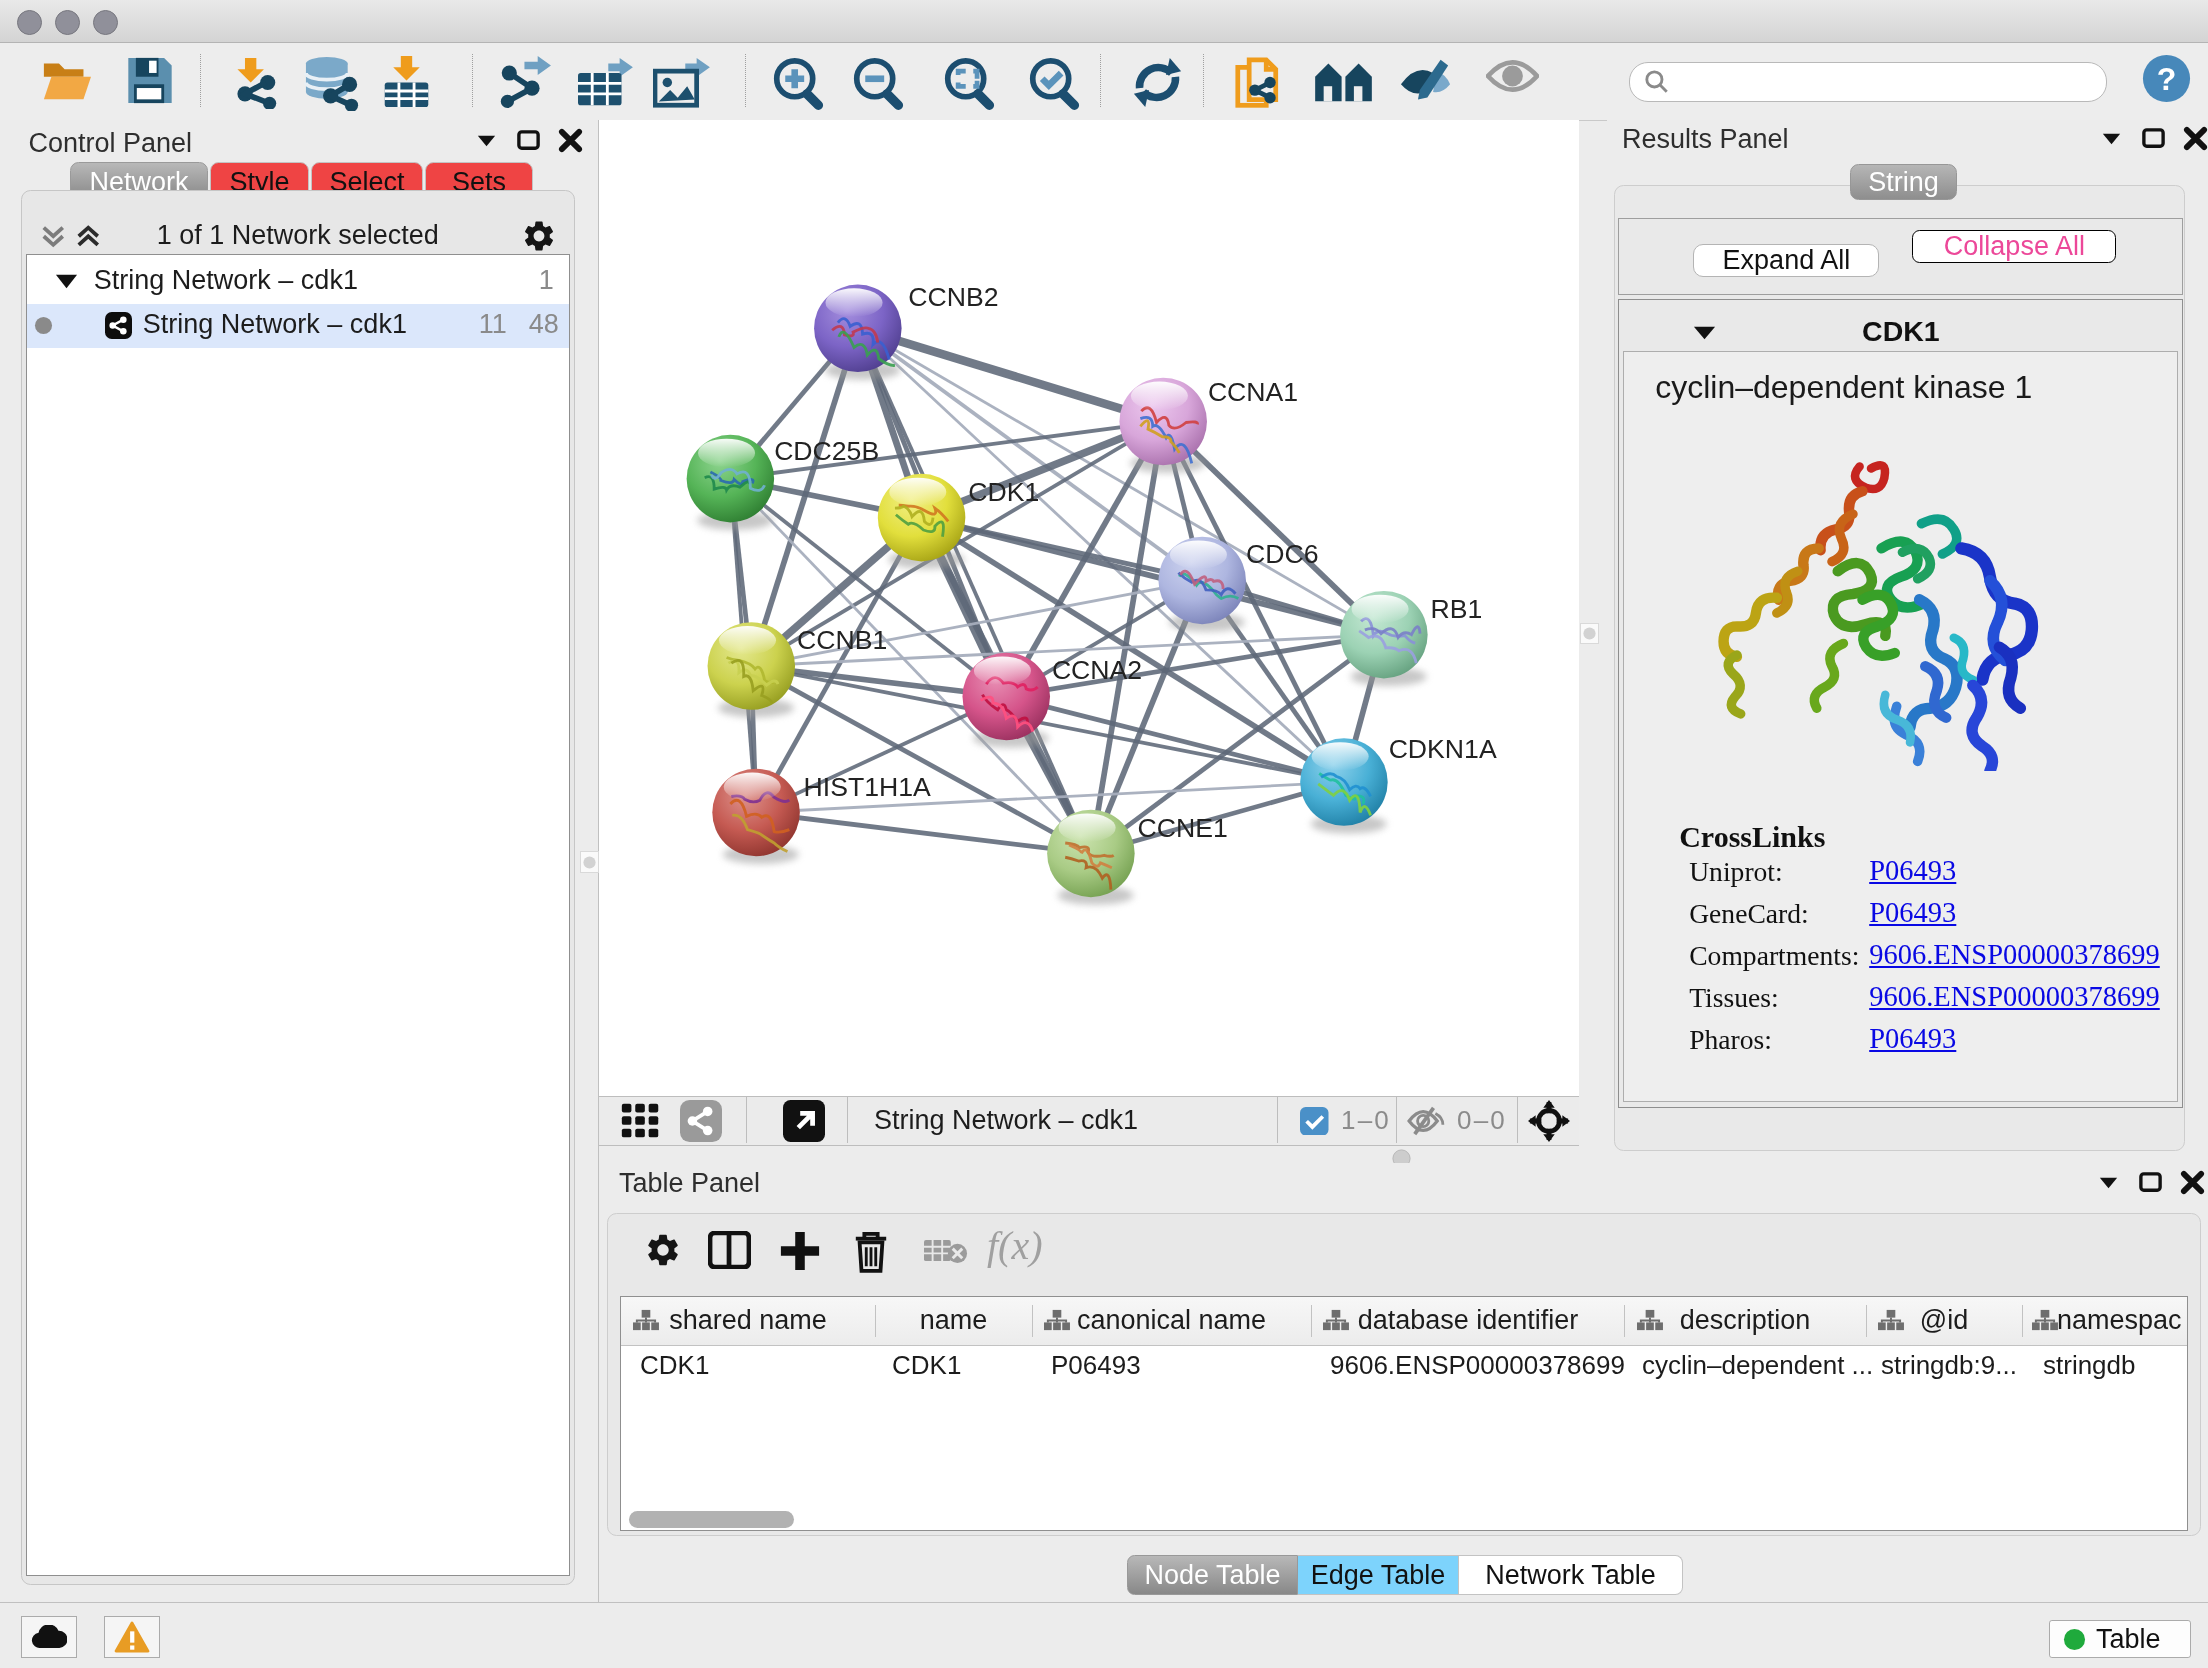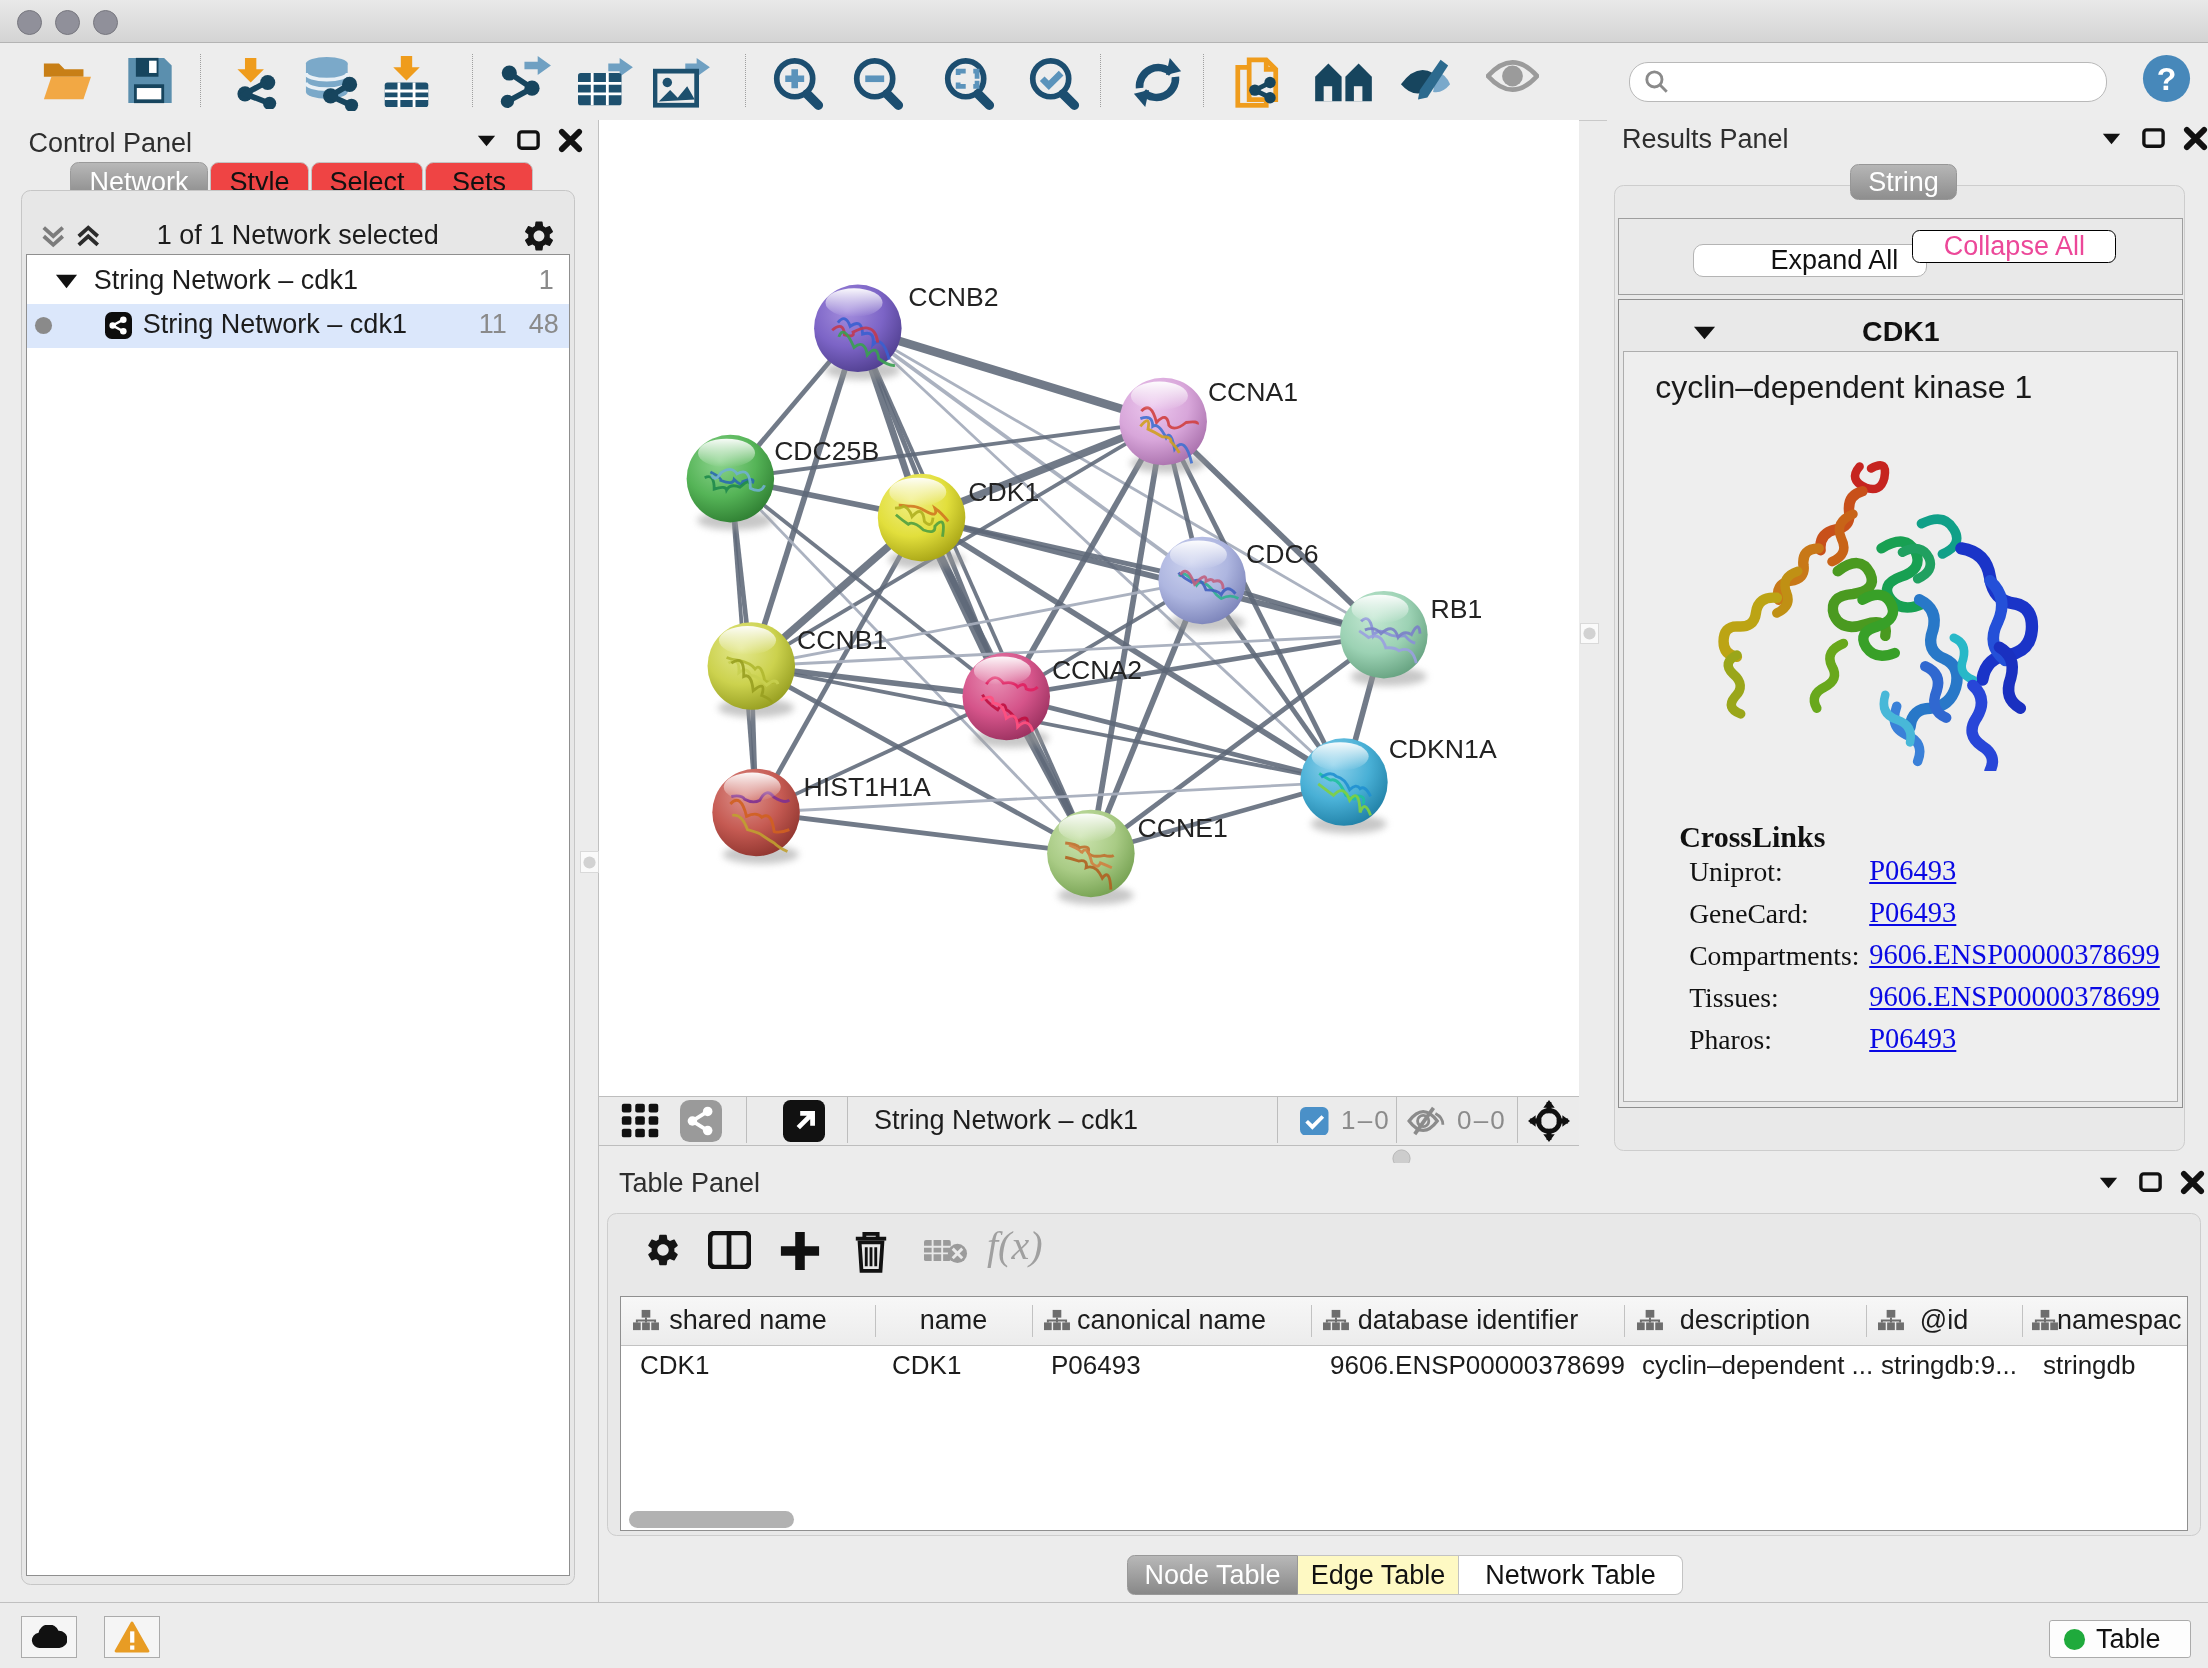--- a/index.html
+++ b/index.html
@@ -551,21 +551,21 @@
       <svg width="25" height="25" viewBox="0 0 26 26">
           <rect x="3" y="4" width="20" height="17" rx="3" fill="none" stroke="#111" stroke-width="3.5"></rect>
         </svg>
       <svg width="25" height="25" viewBox="0 0 26 26">
           <path d="M4 4 L22 22 M22 4 L4 22" stroke="#111" stroke-width="6" stroke-linecap="round"></path>
         </svg>
     </div>
     <div class="abs" style="left:243px;top:44px;width:105px;height:34px;background:linear-gradient(#b6b6b6,#8e8e8e);border:1px solid #979797;border-radius:8.6px;color:#fff;font-size:27px;text-align:center;line-height:34px;z-index:5;">String</div>
     <div class="abs" style="left:6.7px;top:65px;width:571px;height:966px;background:#e9e9e9;border:1px solid #cdcdcd;border-radius:9.5px;box-sizing:border-box;"></div>
     <div class="abs" style="left:11.4px;top:98px;width:565px;height:77px;border:1px solid #9e9e9e;box-sizing:border-box;">
-      <div class="abs" style="left:74px;top:25px;width:184px;height:31px;background:#fff;border:1px solid #b4b4b4;border-radius:10px;font-size:27px;text-align:center;line-height:31px;color:#111;padding-left:48px;">Expand All</div>
+      <div class="abs" style="left:74px;top:25px;width:184px;height:31px;background:#fff;border:1px solid #b4b4b4;border-radius:10px;font-size:27px;text-align:center;line-height:31px;color:#111;">Expand All</div>
       <div class="abs" style="left:293px;top:11px;width:202px;height:31px;background:#fff;border:1px solid #000000;border-radius:7.6px;font-size:27px;text-align:center;line-height:31px;color:#ec4899;">Collapse All</div>
     </div>
     <div class="abs" style="left:11.4px;top:179px;width:565px;height:809px;border:1px solid #8e8e8e;box-sizing:border-box;">
       <svg class="abs" style="left:73px;top:21px" width="25" height="25" viewBox="0 0 26 26">
           <path d="M2 6 h22 l-11 13 z" fill="#111"></path>
         </svg>
       <div class="abs" style="left:0;top:15px;width:100%;text-align:center;font-size:28.5px;font-weight:bold;color:#111;">CDK1</div>
       <div class="abs" style="left:3.8px;top:51px;width:555px;height:751px;background:#eeeeee;border:1px solid #adadad;box-sizing:border-box;">
         <div class="abs" style="left:31px;top:17px;font-size:32px;color:#1a1a1a;">cyclin–dependent kinase 1</div>
         <svg class="abs" style="left:52px;top:105px" width="371" height="314" viewBox="0 0 390 330">
@@ -692,21 +692,21 @@
       <span style="position:absolute;left:271px;top:4.8px;">CDK1</span>
       <span style="position:absolute;left:430px;top:4.8px;">P06493</span>
       <span style="position:absolute;left:709px;top:4.8px;">9606.ENSP00000378699</span>
       <span style="position:absolute;left:1021px;top:4.8px;">cyclin–dependent ...</span>
       <span style="position:absolute;left:1260px;top:4.8px;">stringdb:9...</span>
       <span style="position:absolute;left:1422px;top:4.8px;">stringdb</span>
     </div>
     <div class="abs" style="left:30px;top:348px;width:165px;height:17px;background:#b2b2b2;border-radius:8.6px;"></div>
     <div class="abs" style="left:528px;top:392px;display:flex;">
       <div style="width:169px;height:38px;background:linear-gradient(#b8b8b8,#888);border:1px solid #999;color:#fff;font-size:27px;text-align:center;line-height:38px;border-radius:7.6px 0 0 7.6px;">Node Table</div>
-      <div style="width:160px;height:38px;background:#fef9c3;border:1px solid #c3c3c3;border-left:none;color:#111;font-size:27px;text-align:center;line-height:38px;">Edge Table</div>
+      <div style="width:160px;height:38px;background:#7dd3fc;border:1px solid #c3c3c3;border-left:none;color:#111;font-size:27px;text-align:center;line-height:38px;">Edge Table</div>
       <div style="width:223px;height:38px;background:#fff;border:1px solid #c3c3c3;border-left:none;color:#111;font-size:27px;text-align:center;line-height:38px;border-radius:0 7.6px 7.6px 0;">Network Table</div>
     </div>
   </div>
   <div id="statusbar" class="abs">
     <div class="abs" style="left:21px;top:13.3px;width:54px;height:40px;background:#f5f5f5;border:1px solid #ababab;">
       <svg style="position:absolute;left:8.6px;top:7.6px" width="36" height="25" viewBox="0 0 38 26">
           <path d="M10 24 a8 8 0 0 1 -2 -16 a11 11 0 0 1 21 -2 a7 7 0 0 1 1 18 z" fill="#111"></path>
         </svg>
     </div>
     <div class="abs" style="left:104px;top:13.3px;width:54px;height:40px;background:#f5f5f5;border:1px solid #ababab;">

